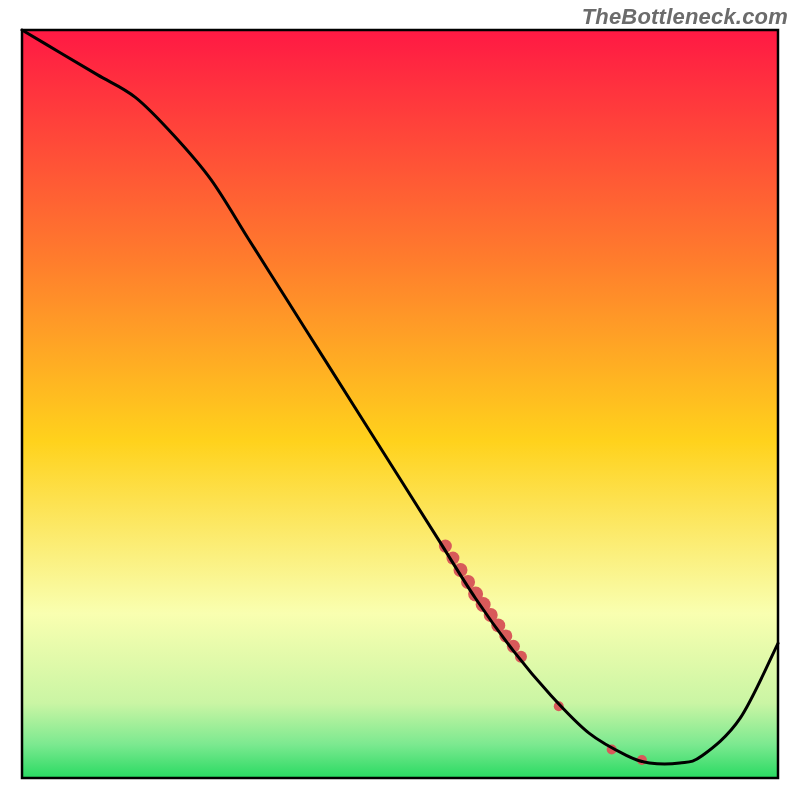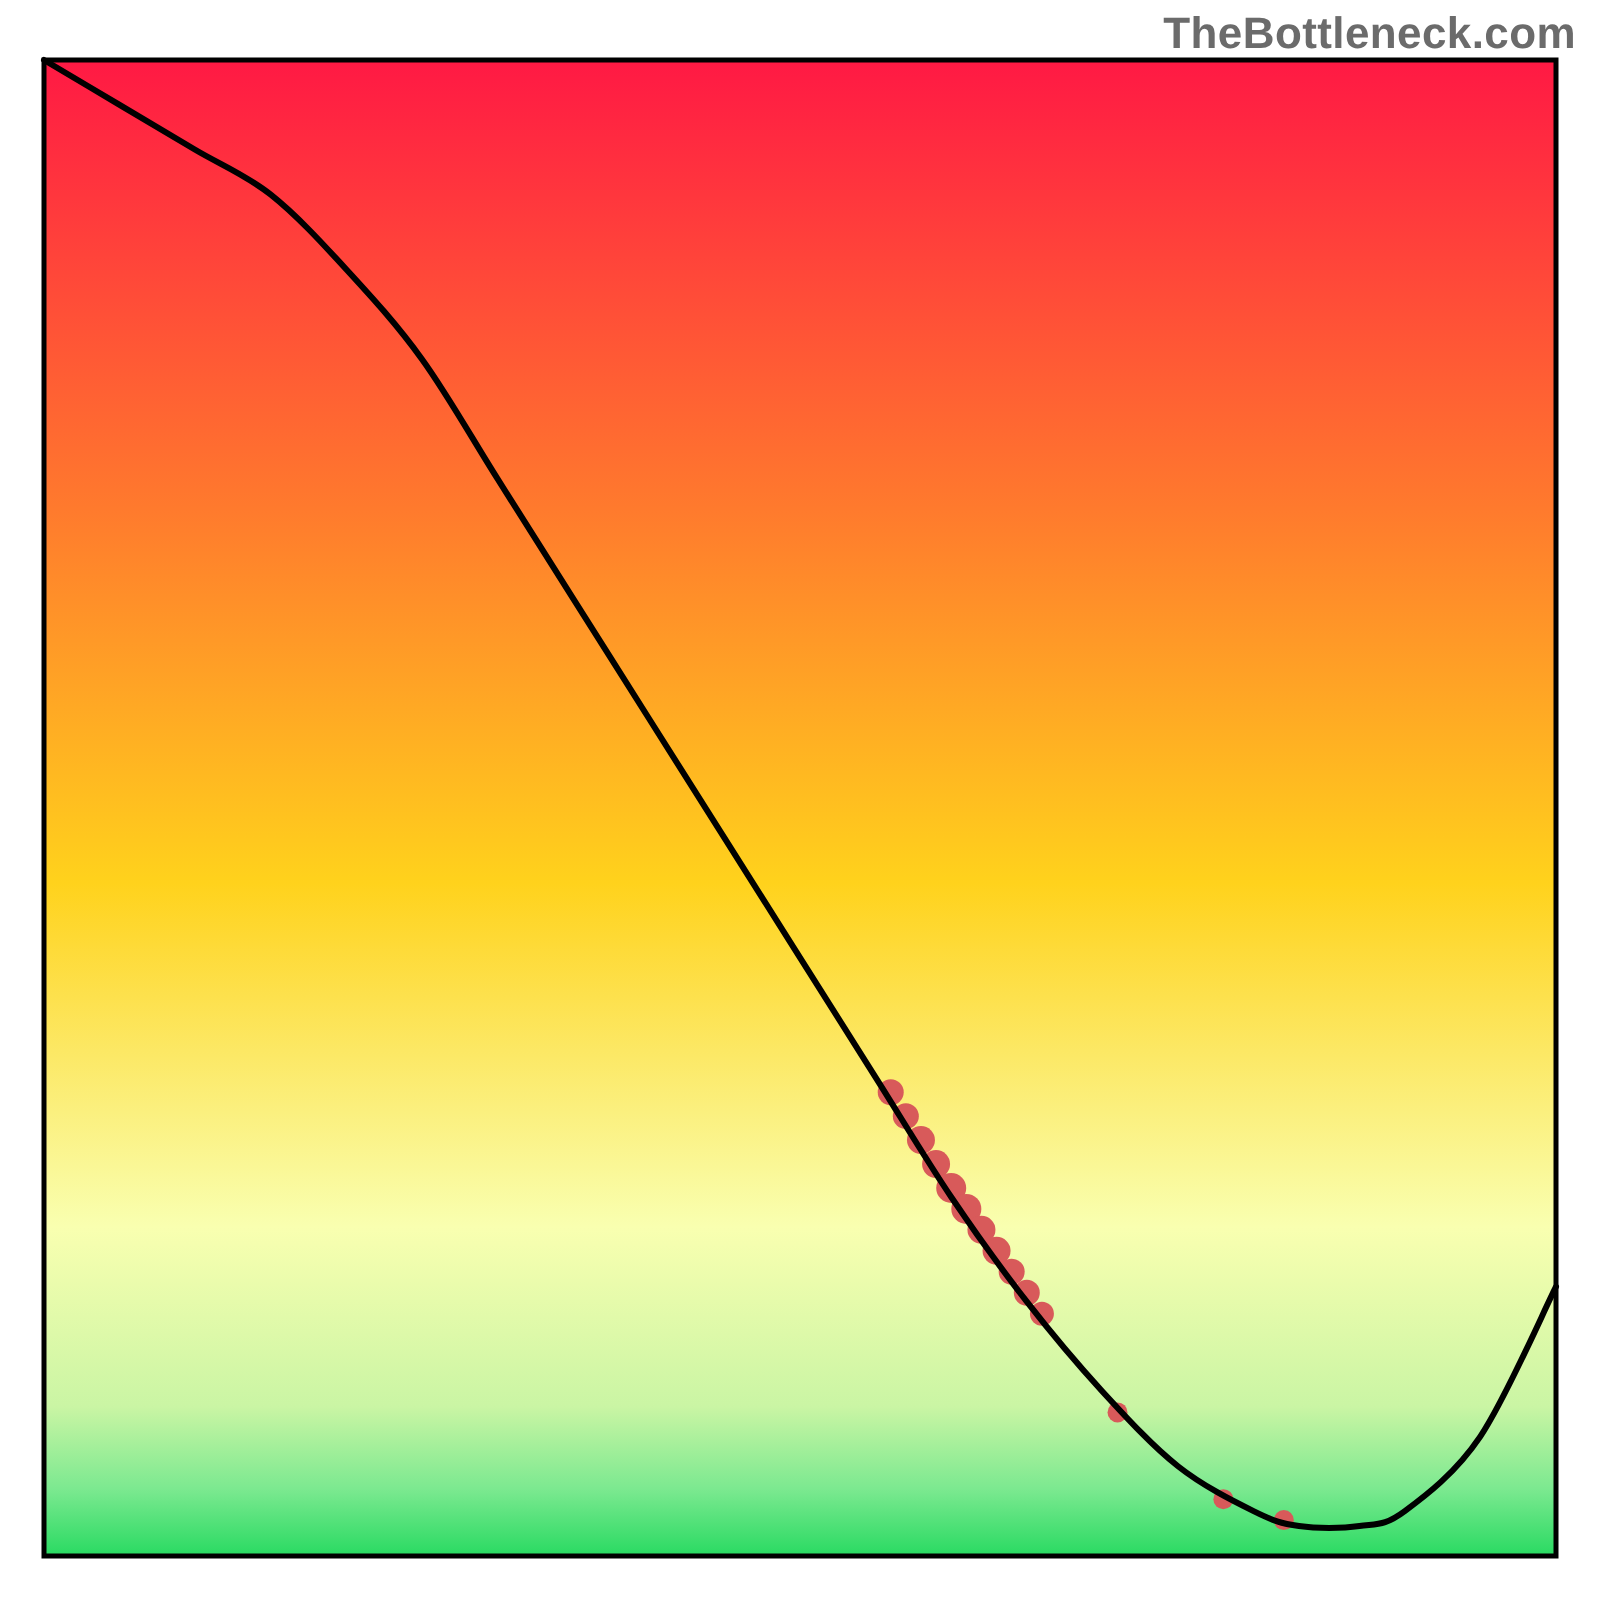--- a/index.html
+++ b/index.html
@@ -2,20 +2,21 @@
 <html><head>
 <meta charset="utf-8">
 <style>
   * { margin: 0; padding: 0; box-sizing: border-box; }
   html, body { width: 800px; height: 800px; overflow: hidden; }
   .chart-container {
     width: 800px;
     height: 800px;
     position: relative;
     background: #fff;
+    font-style: italic;
   }
   .watermark {
     position: absolute;
     top: 4px;
     right: 12px;
     font-family: Arial, Helvetica, sans-serif;
     font-size: 22px;
     font-weight: 600;
     color: #6b6b6b;
     letter-spacing: 0.2px;

